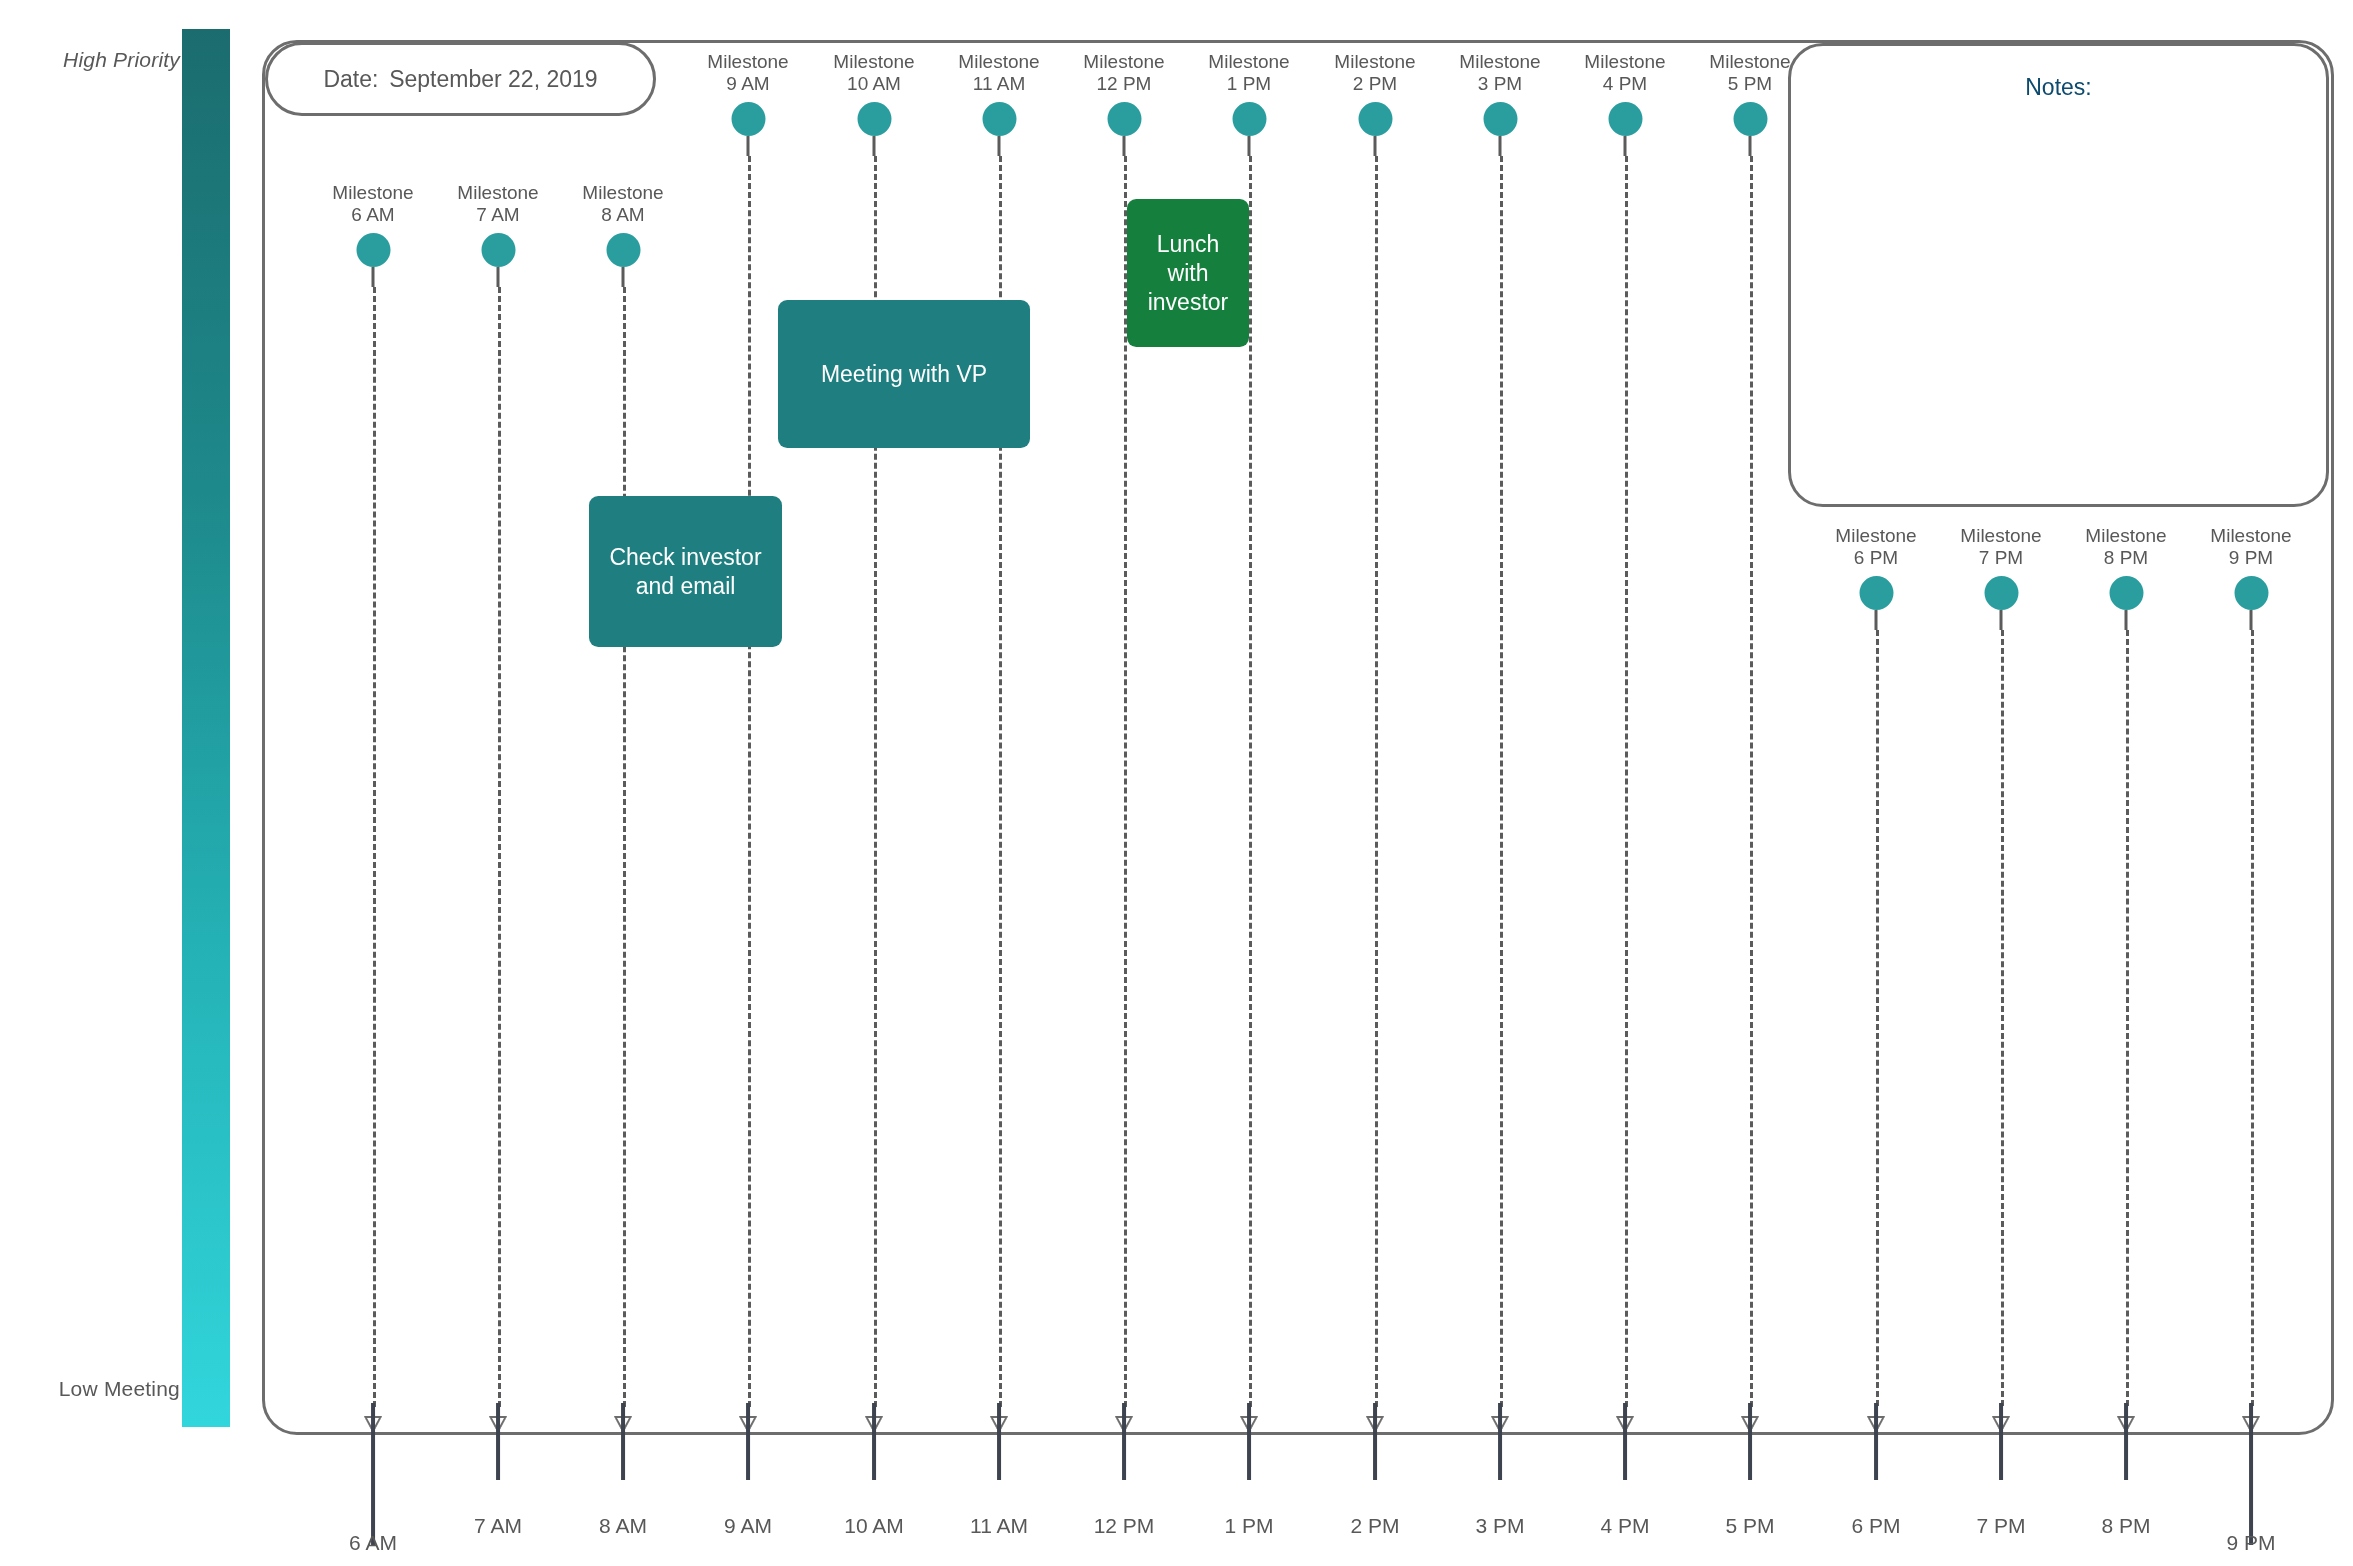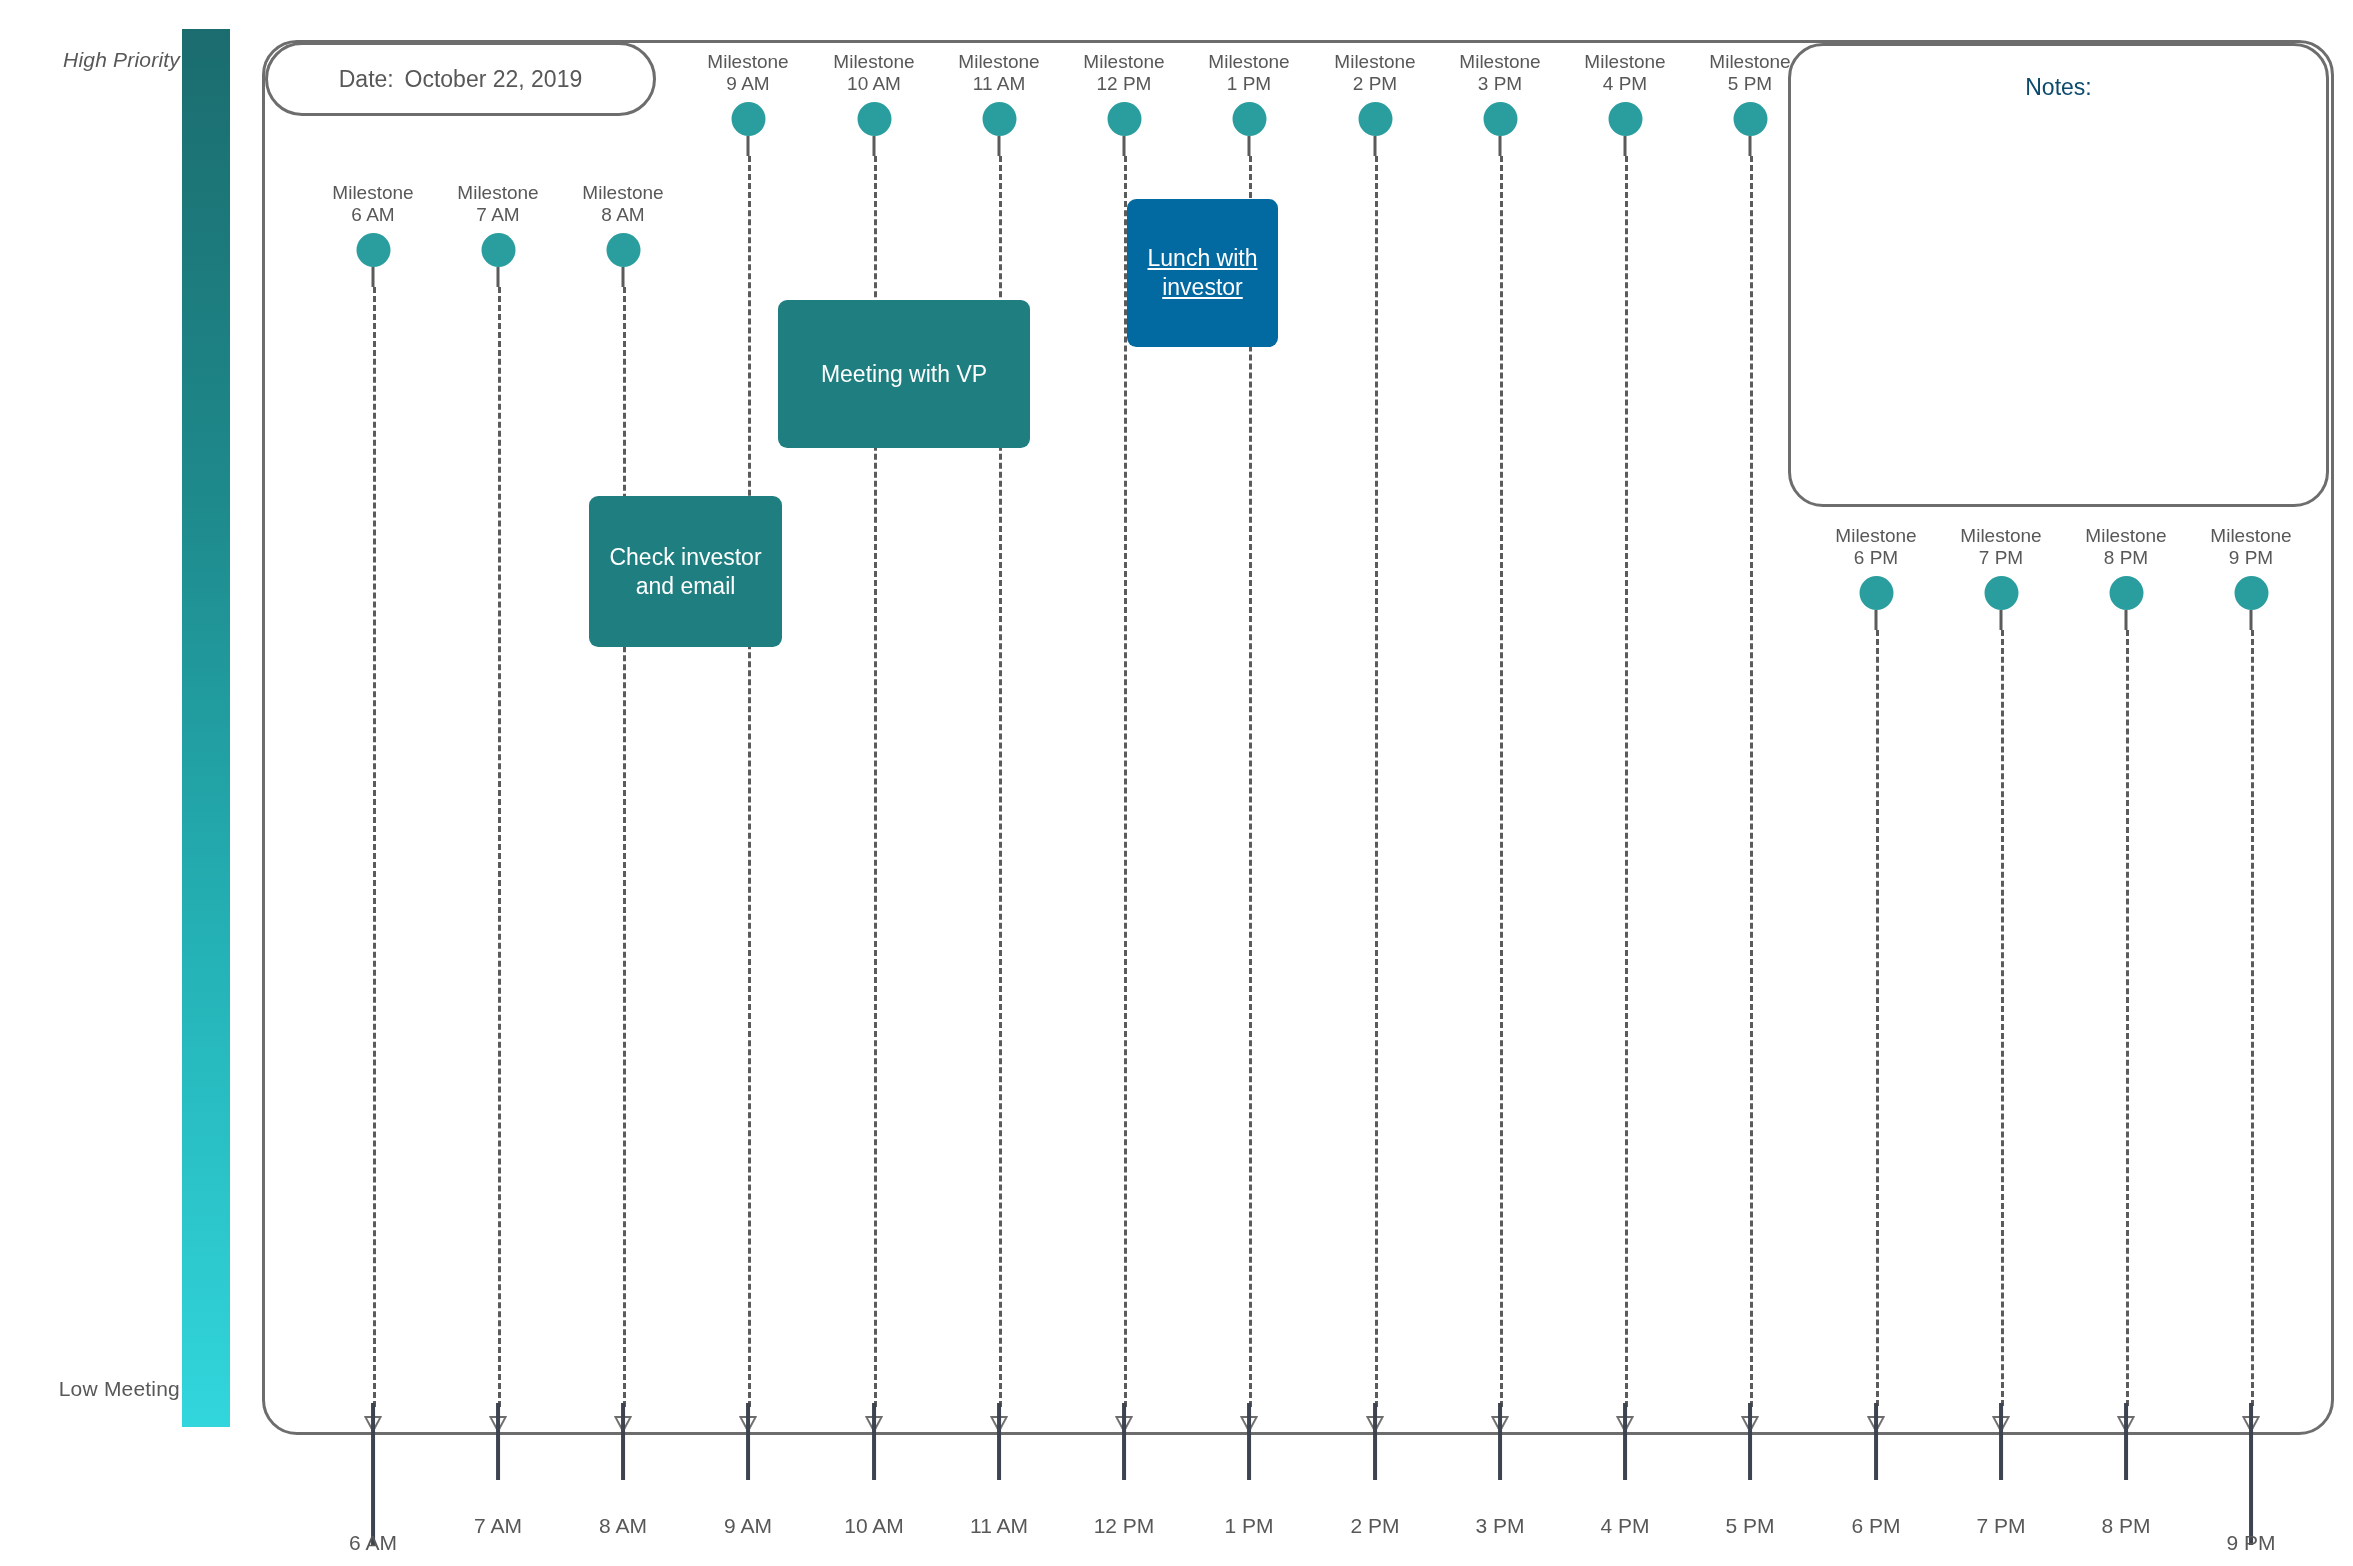--- a/index.html
+++ b/index.html
@@ -390,27 +390,27 @@
     <div class="axis-label" style="left: 2251px; top: 1531px;">9 PM</div>
   </div>
 
 <div id="tasks-layer">
     <div class="task-box" style="left: 589px; top: 496px; width: 193px; height: 151px; background: rgb(31, 127, 128);">
       <span>Check investor and email</span>
     </div>
     <div class="task-box" style="left: 778px; top: 300px; width: 252px; height: 148px; background: rgb(31, 127, 128);">
       <span>Meeting with VP</span>
     </div>
-    <div class="task-box" style="left: 1127px; top: 199px; width: 151px; height: 148px; background: #0369a1; text-decoration: underline;">
+    <div class="task-box" style="left: 1127px; top: 199px; width: 122px; height: 148px; background: #15803d;">
       <span>Lunch with investor</span>
     </div>
   </div>
 
 <div id="date-pill">
   <span class="date-key">Date:</span>
-  <span class="date-val">October 22, 2019</span>
+  <span class="date-val">September 22, 2019</span>
 </div>
 
 <div id="notes-panel">
   <div id="notes-title">Notes:</div>
   <div id="notes-body"></div>
 </div>
 
 
 </body></html>

